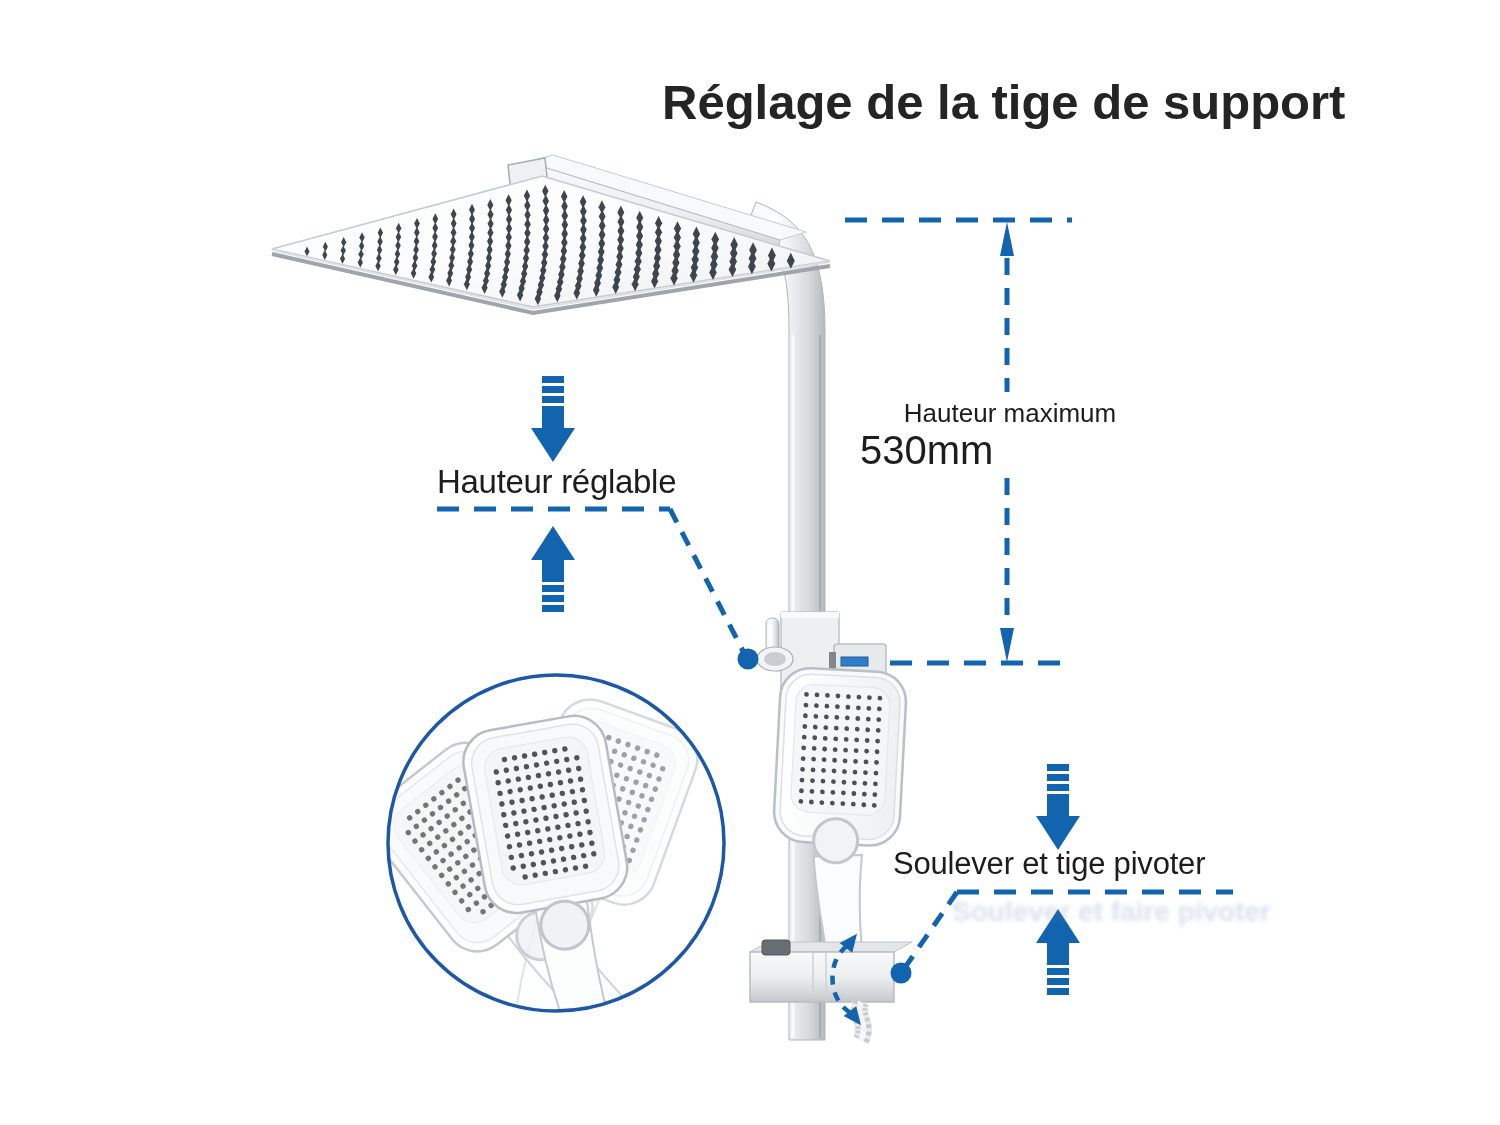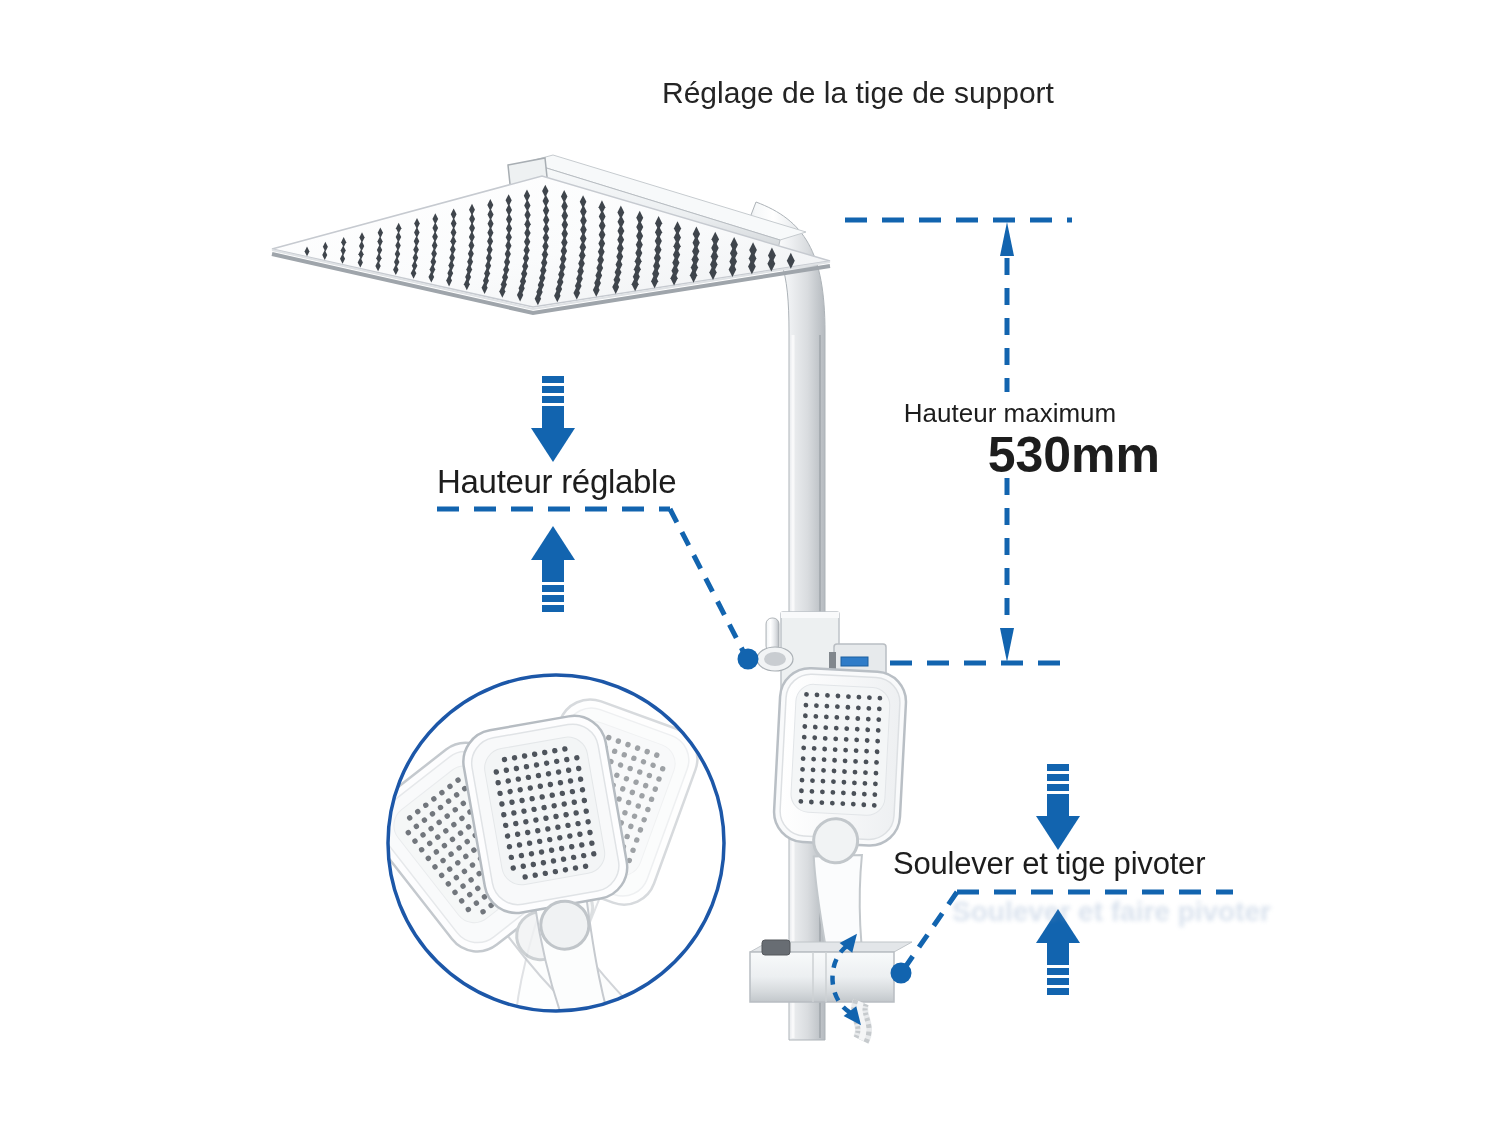--- a/index.html
+++ b/index.html
@@ -3,23 +3,23 @@
 <meta charset="utf-8">
 <style>
   html,body{margin:0;padding:0;}
   body{
     width:1500px;height:1125px;position:relative;overflow:hidden;
     background:#ffffff;
     font-family:"Liberation Sans", sans-serif;
   }
   #scene{position:absolute;left:0;top:0;}
   .label{position:absolute;color:var(--ink,#1d1d1d);white-space:nowrap;line-height:1.1;}
-  #title{left:662px;top:76px;font-size:30px;font-weight:400;color:var(--title-ink,#242424);}
+  #title{left:662px;top:76px;font-size:49px;font-weight:700;color:var(--title-ink,#242424);}
   #maxh{left:860px;top:399px;width:300px;text-align:center;font-size:26px;font-weight:500;}
-  #maxv{left:860px;top:428px;width:300px;text-align:right;font-size:50px;font-weight:700;}
+  #maxv{left:860px;top:428px;width:300px;text-align:left;font-size:40px;font-weight:400;}
   #adj{left:437px;top:464px;font-size:33px;font-weight:500;letter-spacing:-0.3px;}
   #rot{left:893px;top:847px;font-size:31px;font-weight:500;letter-spacing:-0.2px;}
   #ghost{left:952px;top:897px;font-size:28px;font-weight:700;color:#6d8fbc;opacity:0.26;filter:blur(2px);}
   
   .dashH{fill:none;stroke:var(--accent,#1264af);stroke-width:5;stroke-dasharray:22 15;}
   .dashV{fill:none;stroke:var(--accent,#1264af);stroke-width:5;stroke-dasharray:17 13;}
   .dashD{fill:none;stroke:var(--accent,#1264af);stroke-width:5;stroke-dasharray:15 11;}
   .dashArc{fill:none;stroke:var(--accent,#1264af);stroke-width:4.5;stroke-dasharray:9 8;}
   .abl{fill:var(--accent,#1264af);}
 </style>

